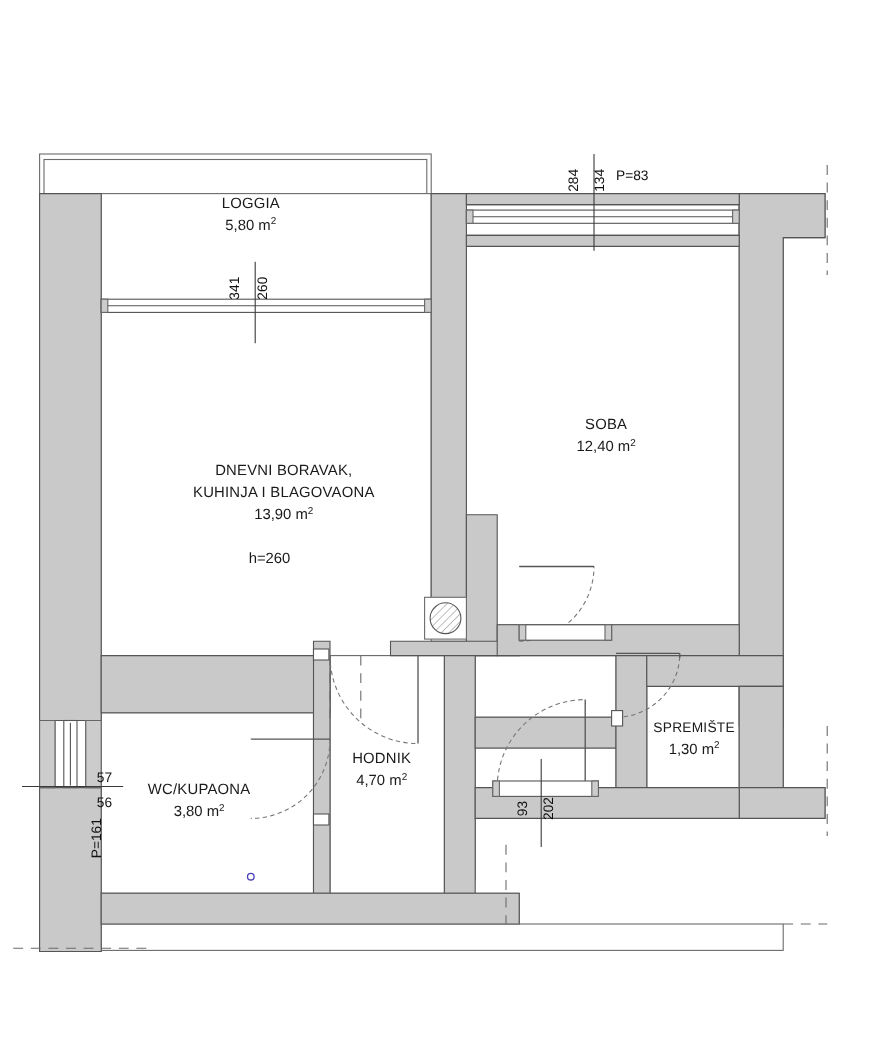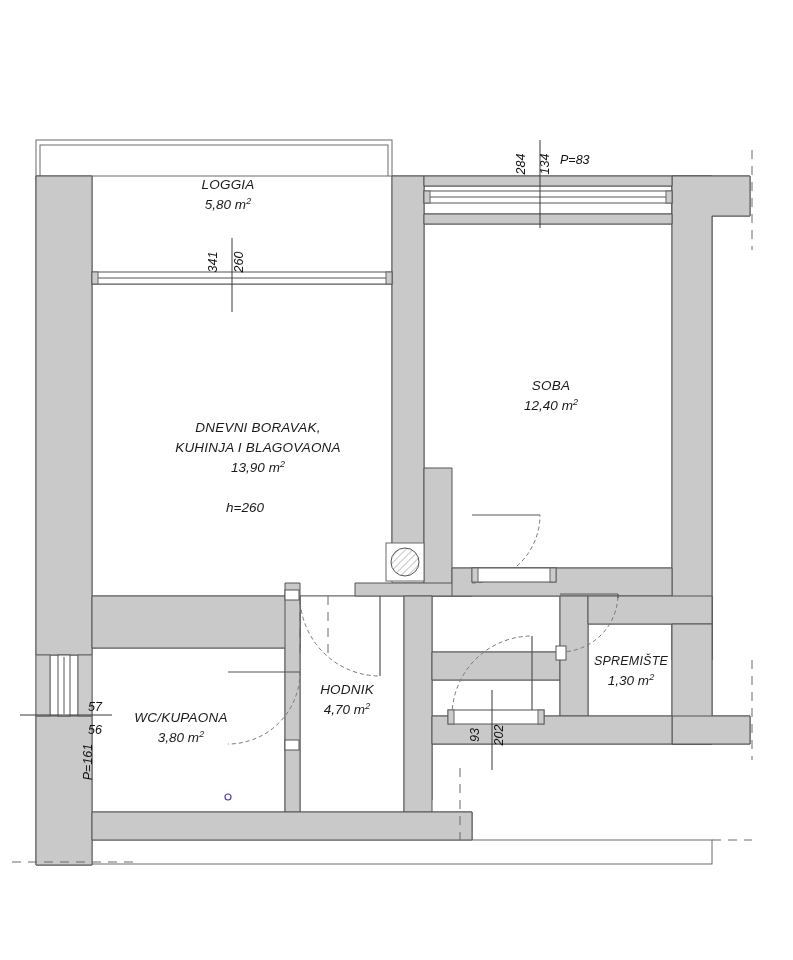--- a/index.html
+++ b/index.html
@@ -12,21 +12,20 @@
     width: 793px;
     height: 960px;
     font-family: "Liberation Sans", sans-serif;
     overflow: hidden;
   }
   #plan-root {
     position: relative;
     width: 793px;
     height: 960px;
     background: #ffffff;
-    font-style: italic;
   }
   svg.floorplan {
     display: block;
     width: 793px;
     height: 960px;
   }
   .wall {
     fill: #c9c9c9;
     stroke: #555555;
     stroke-width: 1;

